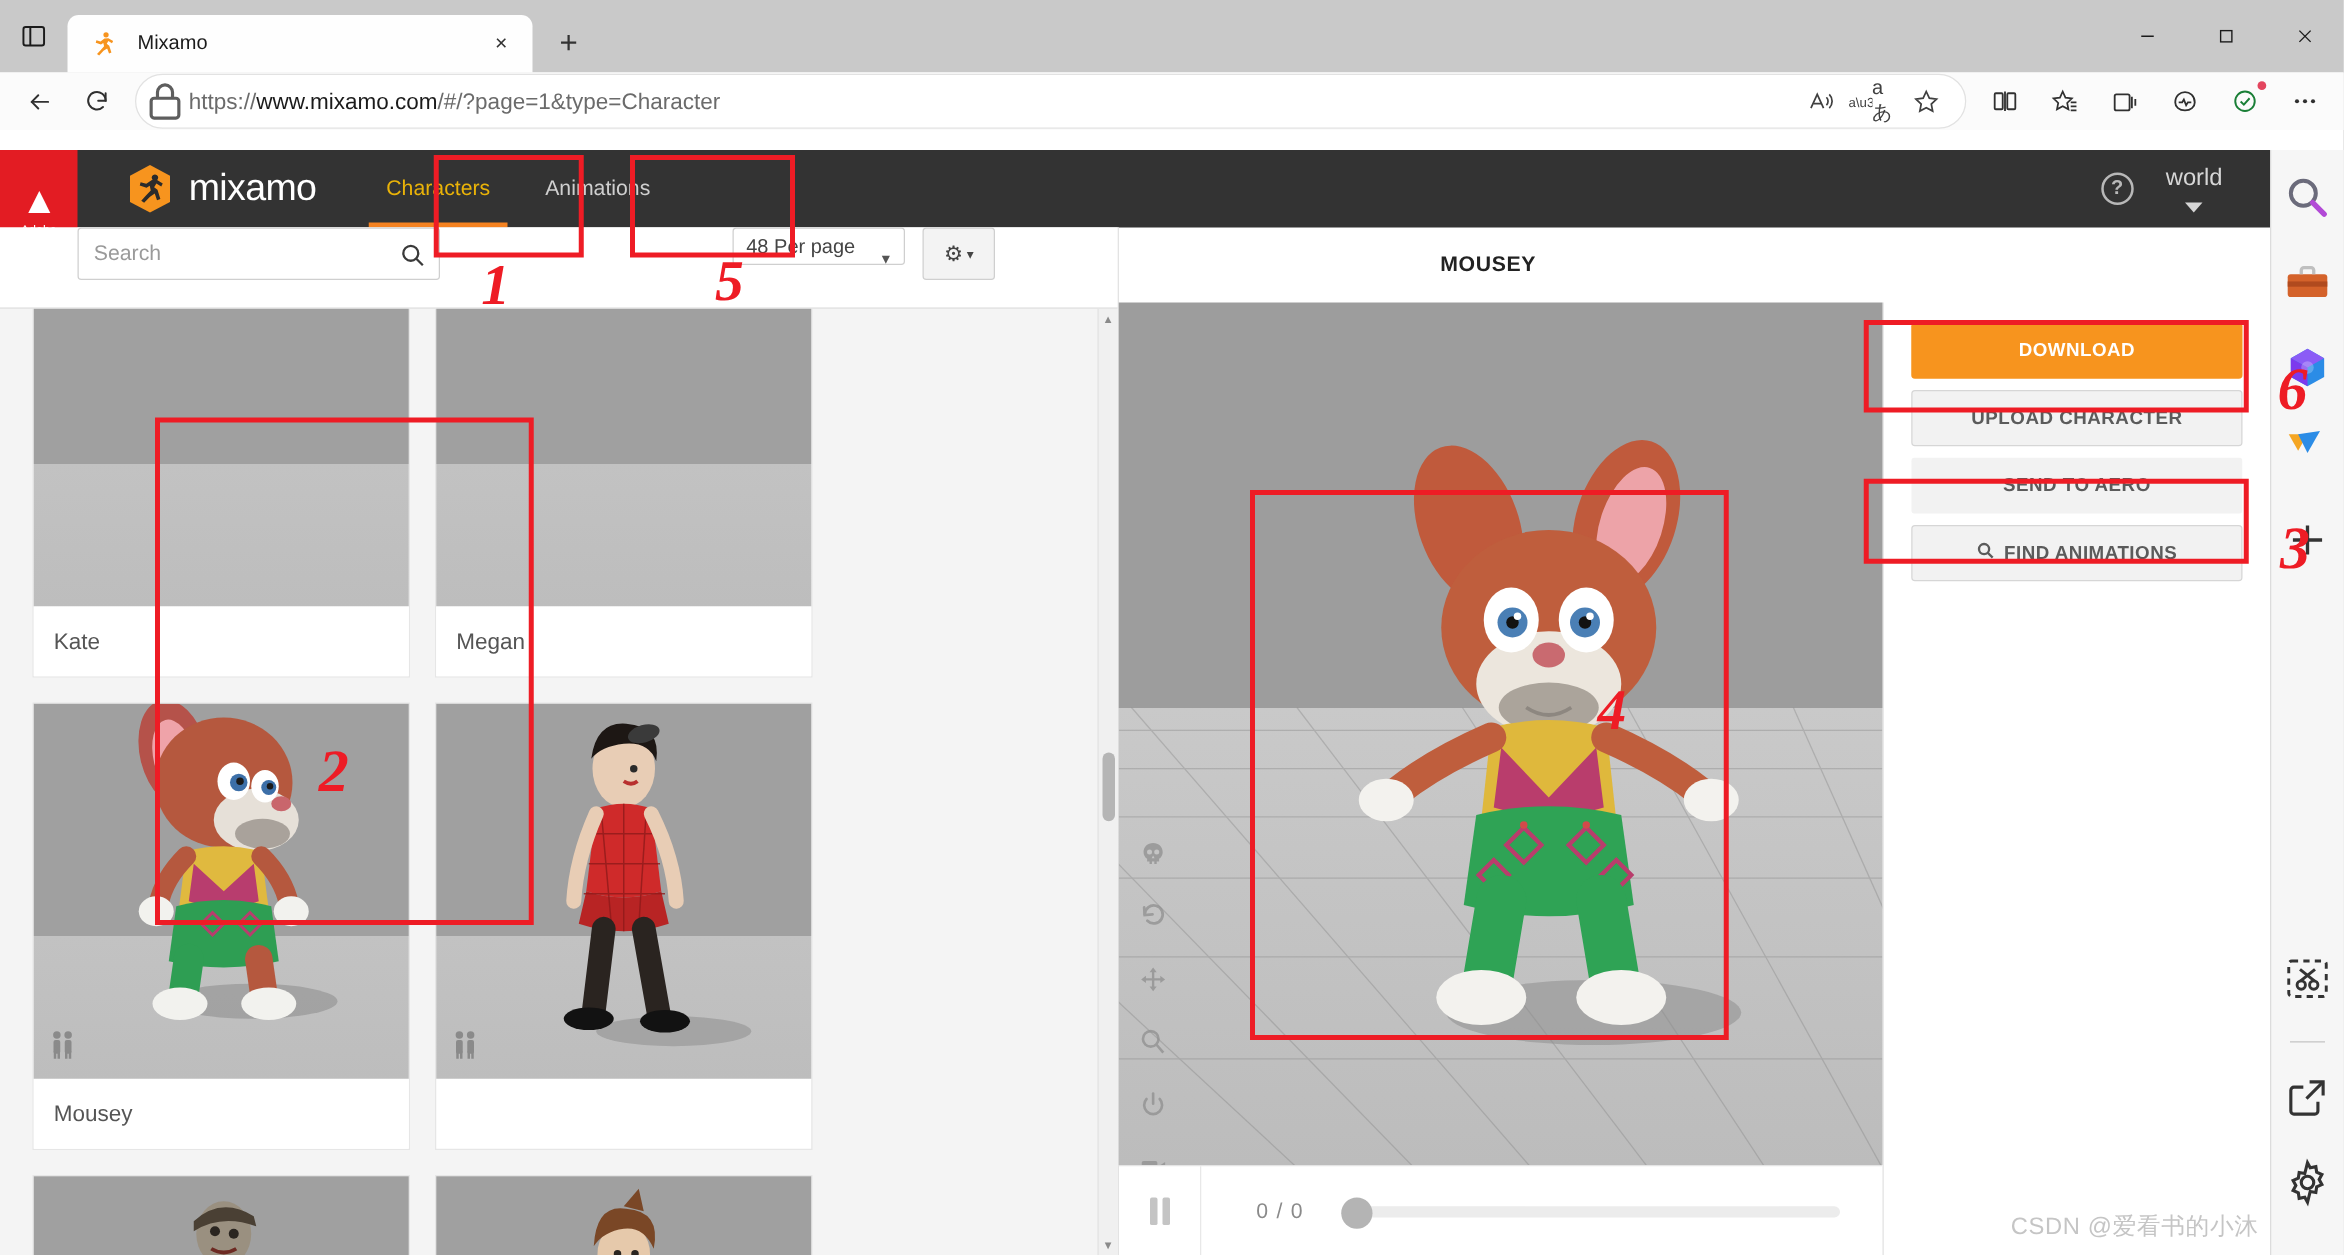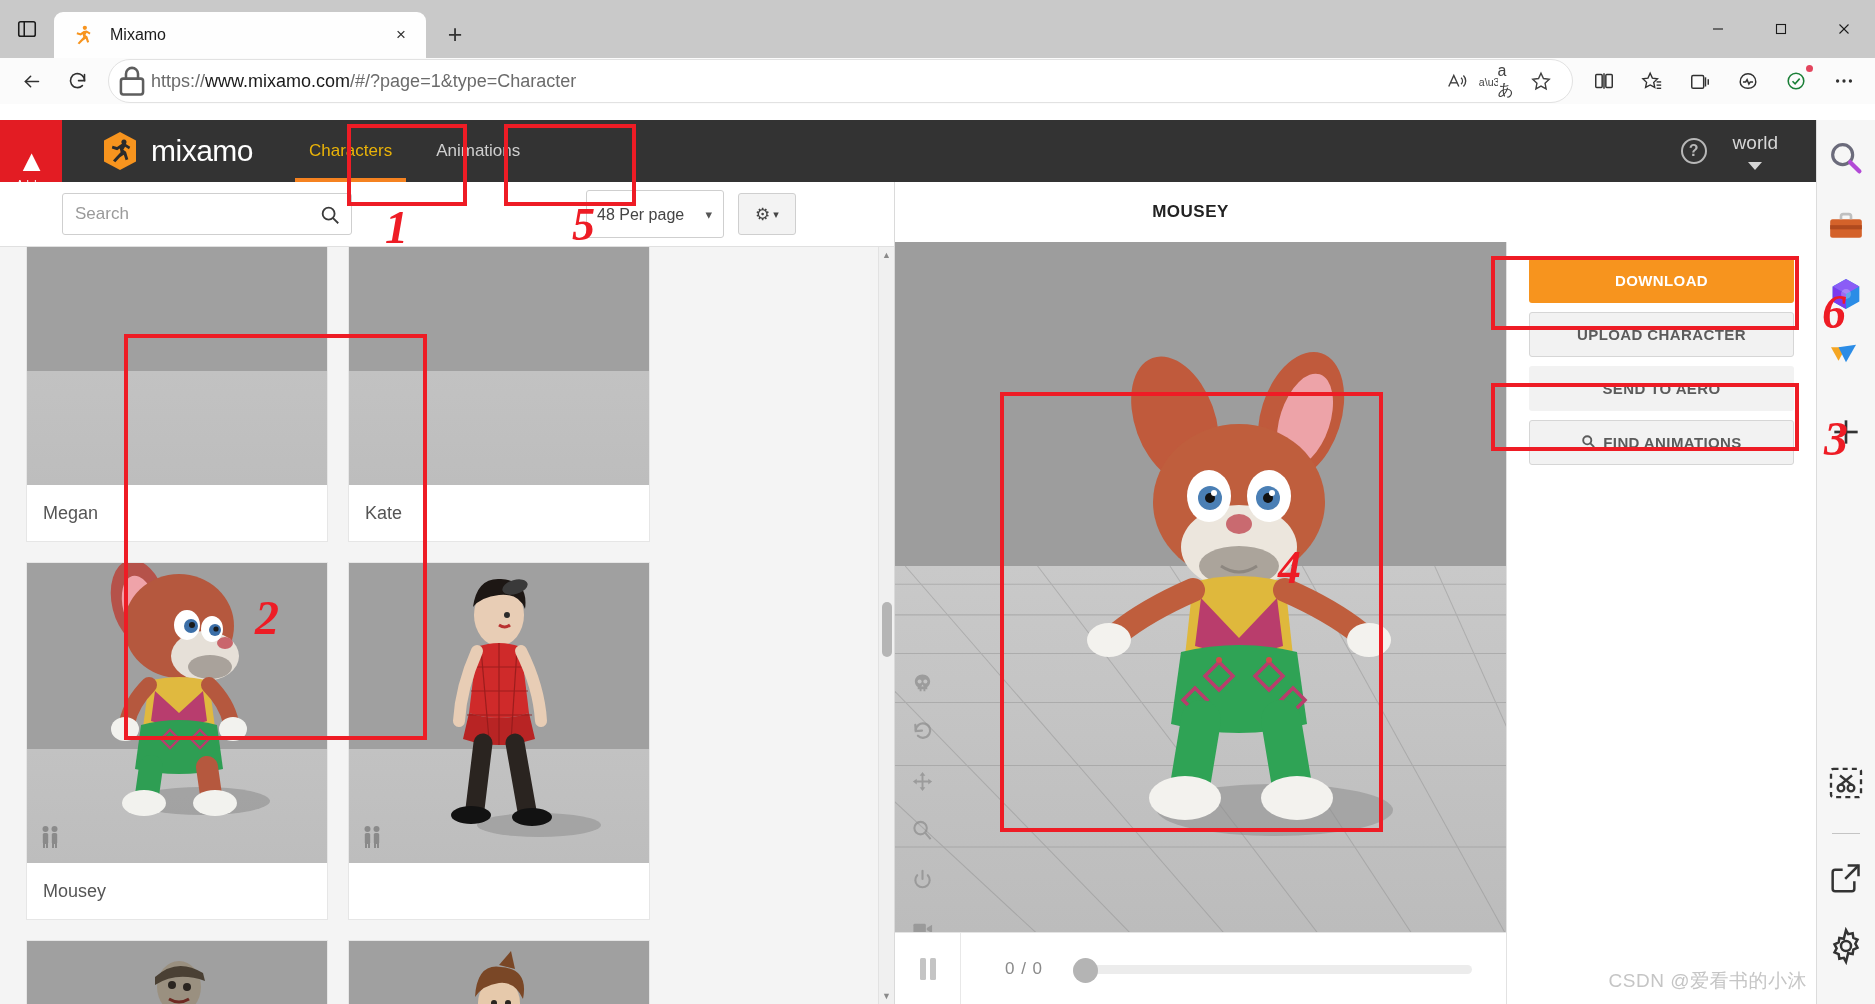--- a/index.html
+++ b/index.html
@@ -156,36 +156,36 @@
   .caret-d { width:0;height:0;border-left:7px solid transparent;border-right:7px solid transparent;border-top:8px solid #d6d6d6;}
 
   .mx-body { display: flex; height: calc(100% - 62px); }
 
   
   .left-pane {
     width: 895px; flex: 0 0 895px; display: flex; flex-direction: column;
     background: #fff; border-right: 1px solid #dadada; position: relative;
   }
   .filters {
-    height: 64px; display: flex; align-items: center;
+    height: 64px; display: flex; 
     padding: 0 18px 0 62px; gap: 14px; background:#fff;
   }
   .search-wrap { position: relative; width: 290px; }
   .search-input {
     width: 100%; height: 42px; border: 1px solid #cfcfcf; border-radius: 3px;
     padding: 0 40px 0 12px; font-size: 17px; color: #555;
     font-family: "Liberation Sans", sans-serif; background:#fff;
   }
   .search-input::placeholder { color: #9a9a9a; }
   .search-ic {
     position: absolute; right: 11px; top: 11px; color: #3a3a3a;
   }
   .perpage-wrap { margin-left: 220px; position: relative; }
   .perpage {
-    width: 138px; height: 48px; border: 1px solid #cfcfcf; border-radius: 3px;
+    width: 138px; height: 30px; border: 1px solid #cfcfcf; border-radius: 3px;
     background: #fff; font-size: 16px; color: #444; padding: 0 10px;
     font-family: "Liberation Sans", sans-serif;
     -webkit-appearance:none; appearance:none;
   }
   .perpage-caret { position:absolute; right:12px; top:17px; pointer-events:none; color:#555; font-size:13px;}
   .gear-btn {
     width: 58px; height: 42px; border: 1px solid #cfcfcf; border-radius: 3px;
     background: #f3f3f3; display: flex; align-items: center; justify-content: center;
     gap: 3px; color: #444; font-size: 17px;
   }
@@ -540,33 +540,33 @@
             <span style="font-size:11px">▾</span>
           </div>
         </div>
 
         <div class="grid-scroll">
           <div class="grid">
 
             <div class="card">
               <div class="card-thumb">
                 <svg viewBox="0 0 300 300" width="300" height="300" style="position:absolute;bottom:0">
+                  <ellipse cx="150" cy="8" rx="16" ry="14" fill="#2e2520"></ellipse>
+                </svg>
+              </div>
+              <div class="card-name">Kate</div>
+            </div>
+            <div class="card">
+              <div class="card-thumb">
+                <svg viewBox="0 0 300 300" width="300" height="300" style="position:absolute;bottom:0">
                   <ellipse cx="150" cy="12" rx="13" ry="16" fill="#e8cdb5"></ellipse>
                   <rect x="140" y="0" width="22" height="14" fill="#6b4b33"></rect>
                 </svg>
               </div>
               <div class="card-name">Megan</div>
-            </div>
-            <div class="card">
-              <div class="card-thumb">
-                <svg viewBox="0 0 300 300" width="300" height="300" style="position:absolute;bottom:0">
-                  <ellipse cx="150" cy="8" rx="16" ry="14" fill="#2e2520"></ellipse>
-                </svg>
-              </div>
-              <div class="card-name">Kate</div>
             </div>
 
             <div class="card">
               <div class="card-thumb">
                 <svg viewBox="0 0 300 300" width="300" height="300">
                   <ellipse cx="175" cy="238" rx="68" ry="14" fill="#8a8a8a" opacity="0.55"></ellipse>
 
                   <ellipse cx="112" cy="40" rx="27" ry="44" fill="#b5524a" transform="rotate(-14 112 40)"></ellipse>
                   <ellipse cx="113" cy="44" rx="17" ry="32" fill="#efa3a9" transform="rotate(-14 113 44)"></ellipse>
 

